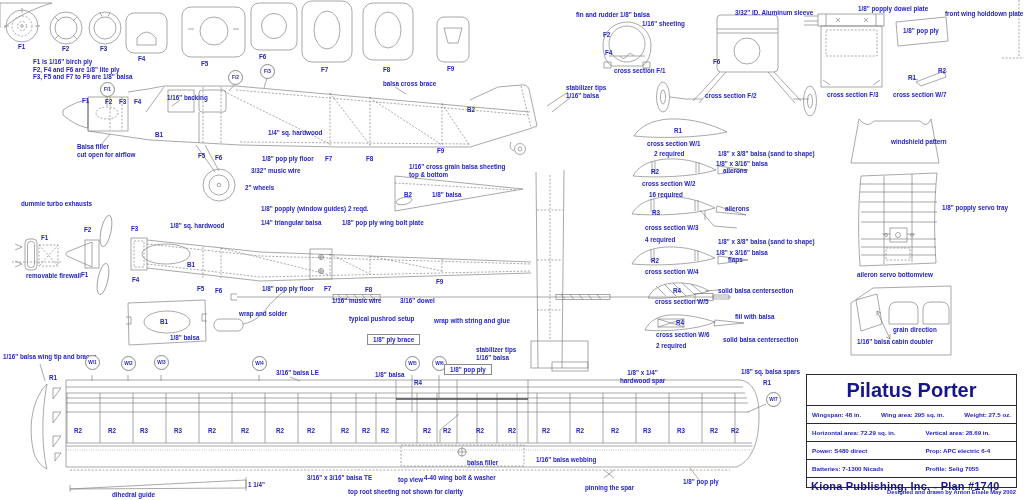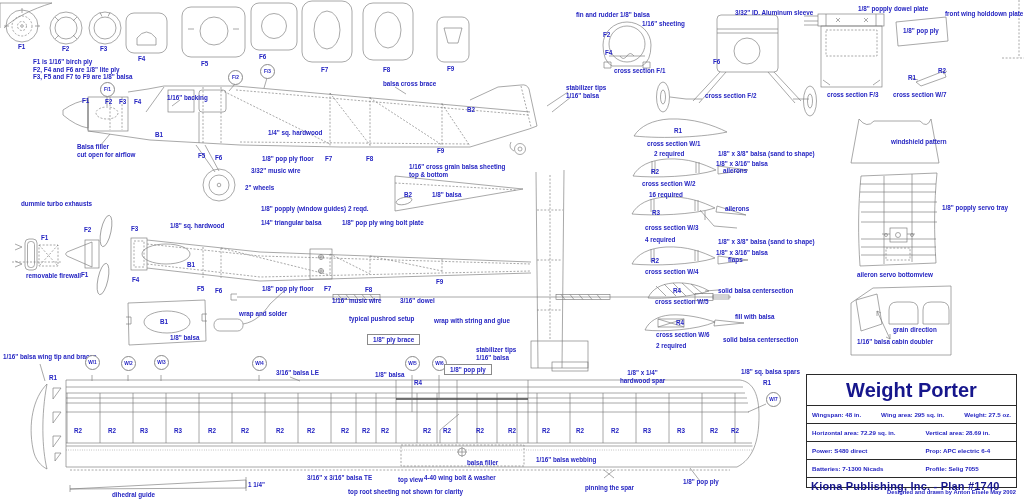--- a/index.html
+++ b/index.html
@@ -402,21 +402,21 @@
 <span class="lbl" style="left:112px;top:491px">dihedral guide</span>
 <span class="lbl" style="left:248px;top:481px">1 1/4"</span>
 <span class="lbl" style="left:307px;top:474px">3/16" x 3/16" balsa TE</span>
 <span class="lbl" style="left:398px;top:476px">top view</span>
 <span class="lbl" style="left:424px;top:474px">4-40 wing bolt &amp;  washer</span>
 <span class="lbl" style="left:348px;top:488px">top root sheeting not shown for clarity</span>
 <span class="lbl" style="left:585px;top:484px">pinning the spar</span>
 <span class="lbl" style="left:683px;top:478px">1/8" pop ply</span>
 
 <div class="titleblock">
-  <div class="tb-title">Weight Porter</div>
+  <div class="tb-title">Pilatus Porter</div>
   <div class="tb-row tb-r1">
     <span>Wingspan: 48 in.</span>
     <span>Wing area: 295 sq. in.</span>
     <span>Weight: 27.5 oz.</span>
   </div>
   <div class="tb-row tb-r">
     <span class="c1">Horizontal area: 72.29  sq. in.</span>
     <span class="c2">Vertical area: 28.69 in.</span>
   </div>
   <div class="tb-row tb-r">

